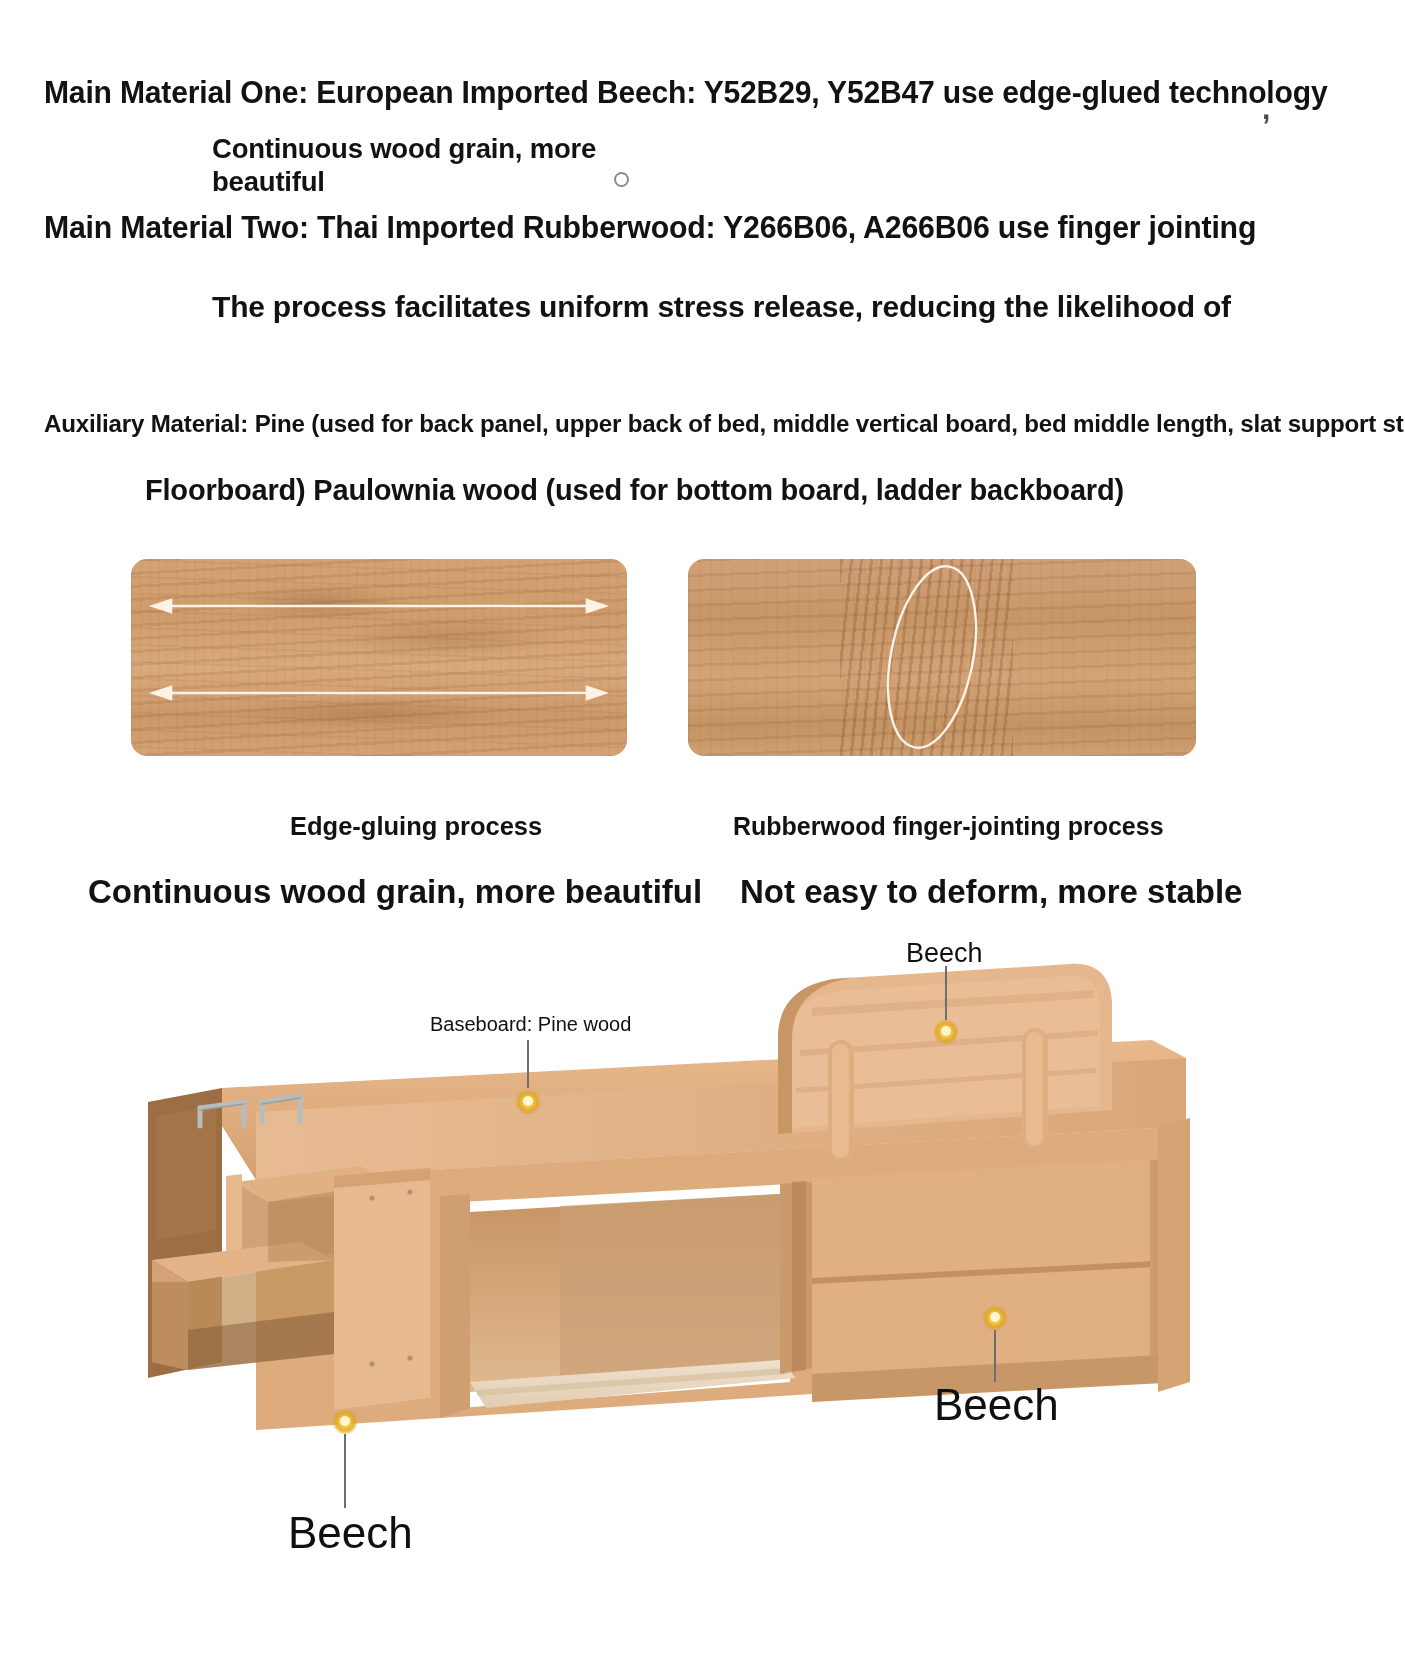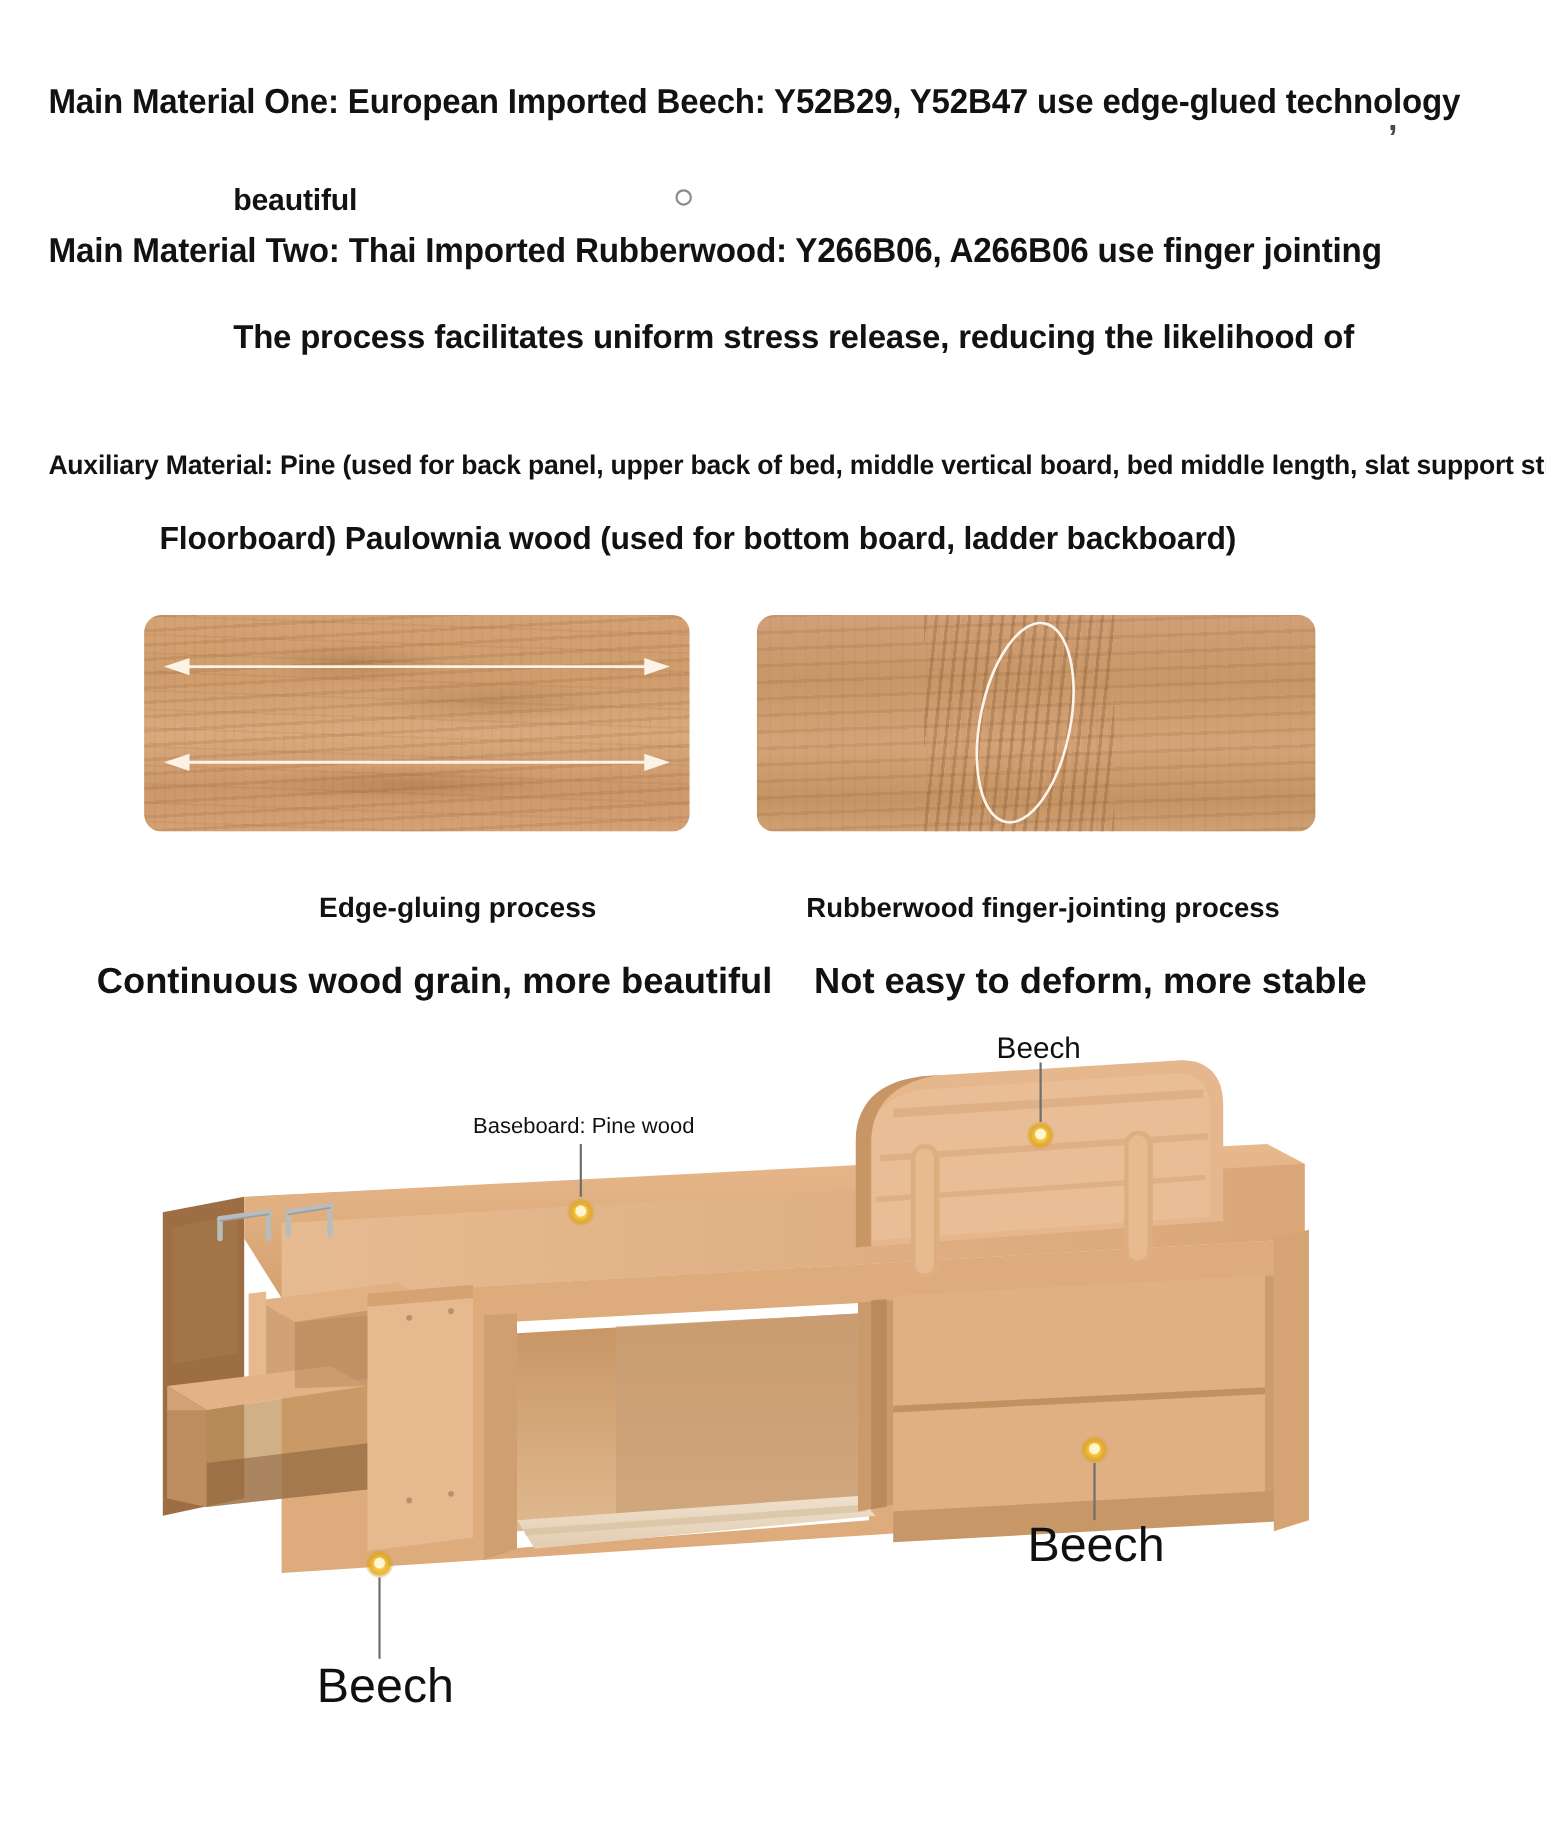--- a/index.html
+++ b/index.html
@@ -239,20 +239,21 @@
   }
 </style>
 </head>
 <body>
 
 <div class="page">
 
   <div class="txt line-main1">Main Material One: European Imported Beech: Y52B29, Y52B47 use edge-glued technology</div>
   <div class="txt stray-comma">,</div>
 
+  <div class="txt line-sub1a">Continuous wood grain, more</div>
   <div class="txt line-sub1b">beautiful</div>
   <div class="stray-circle"></div>
 
   <div class="txt line-main2">Main Material Two: Thai Imported Rubberwood: Y266B06, A266B06 use finger jointing</div>
 
   <div class="txt line-proc1">The process facilitates uniform stress release, reducing the likelihood of</div>
 
   <div class="txt line-aux">Auxiliary Material: Pine (used for back panel, upper back of bed, middle vertical board, bed middle length, slat support strips,</div>
   <div class="txt line-floor">Floorboard)   Paulownia wood (used for bottom board, ladder backboard)</div>
 

